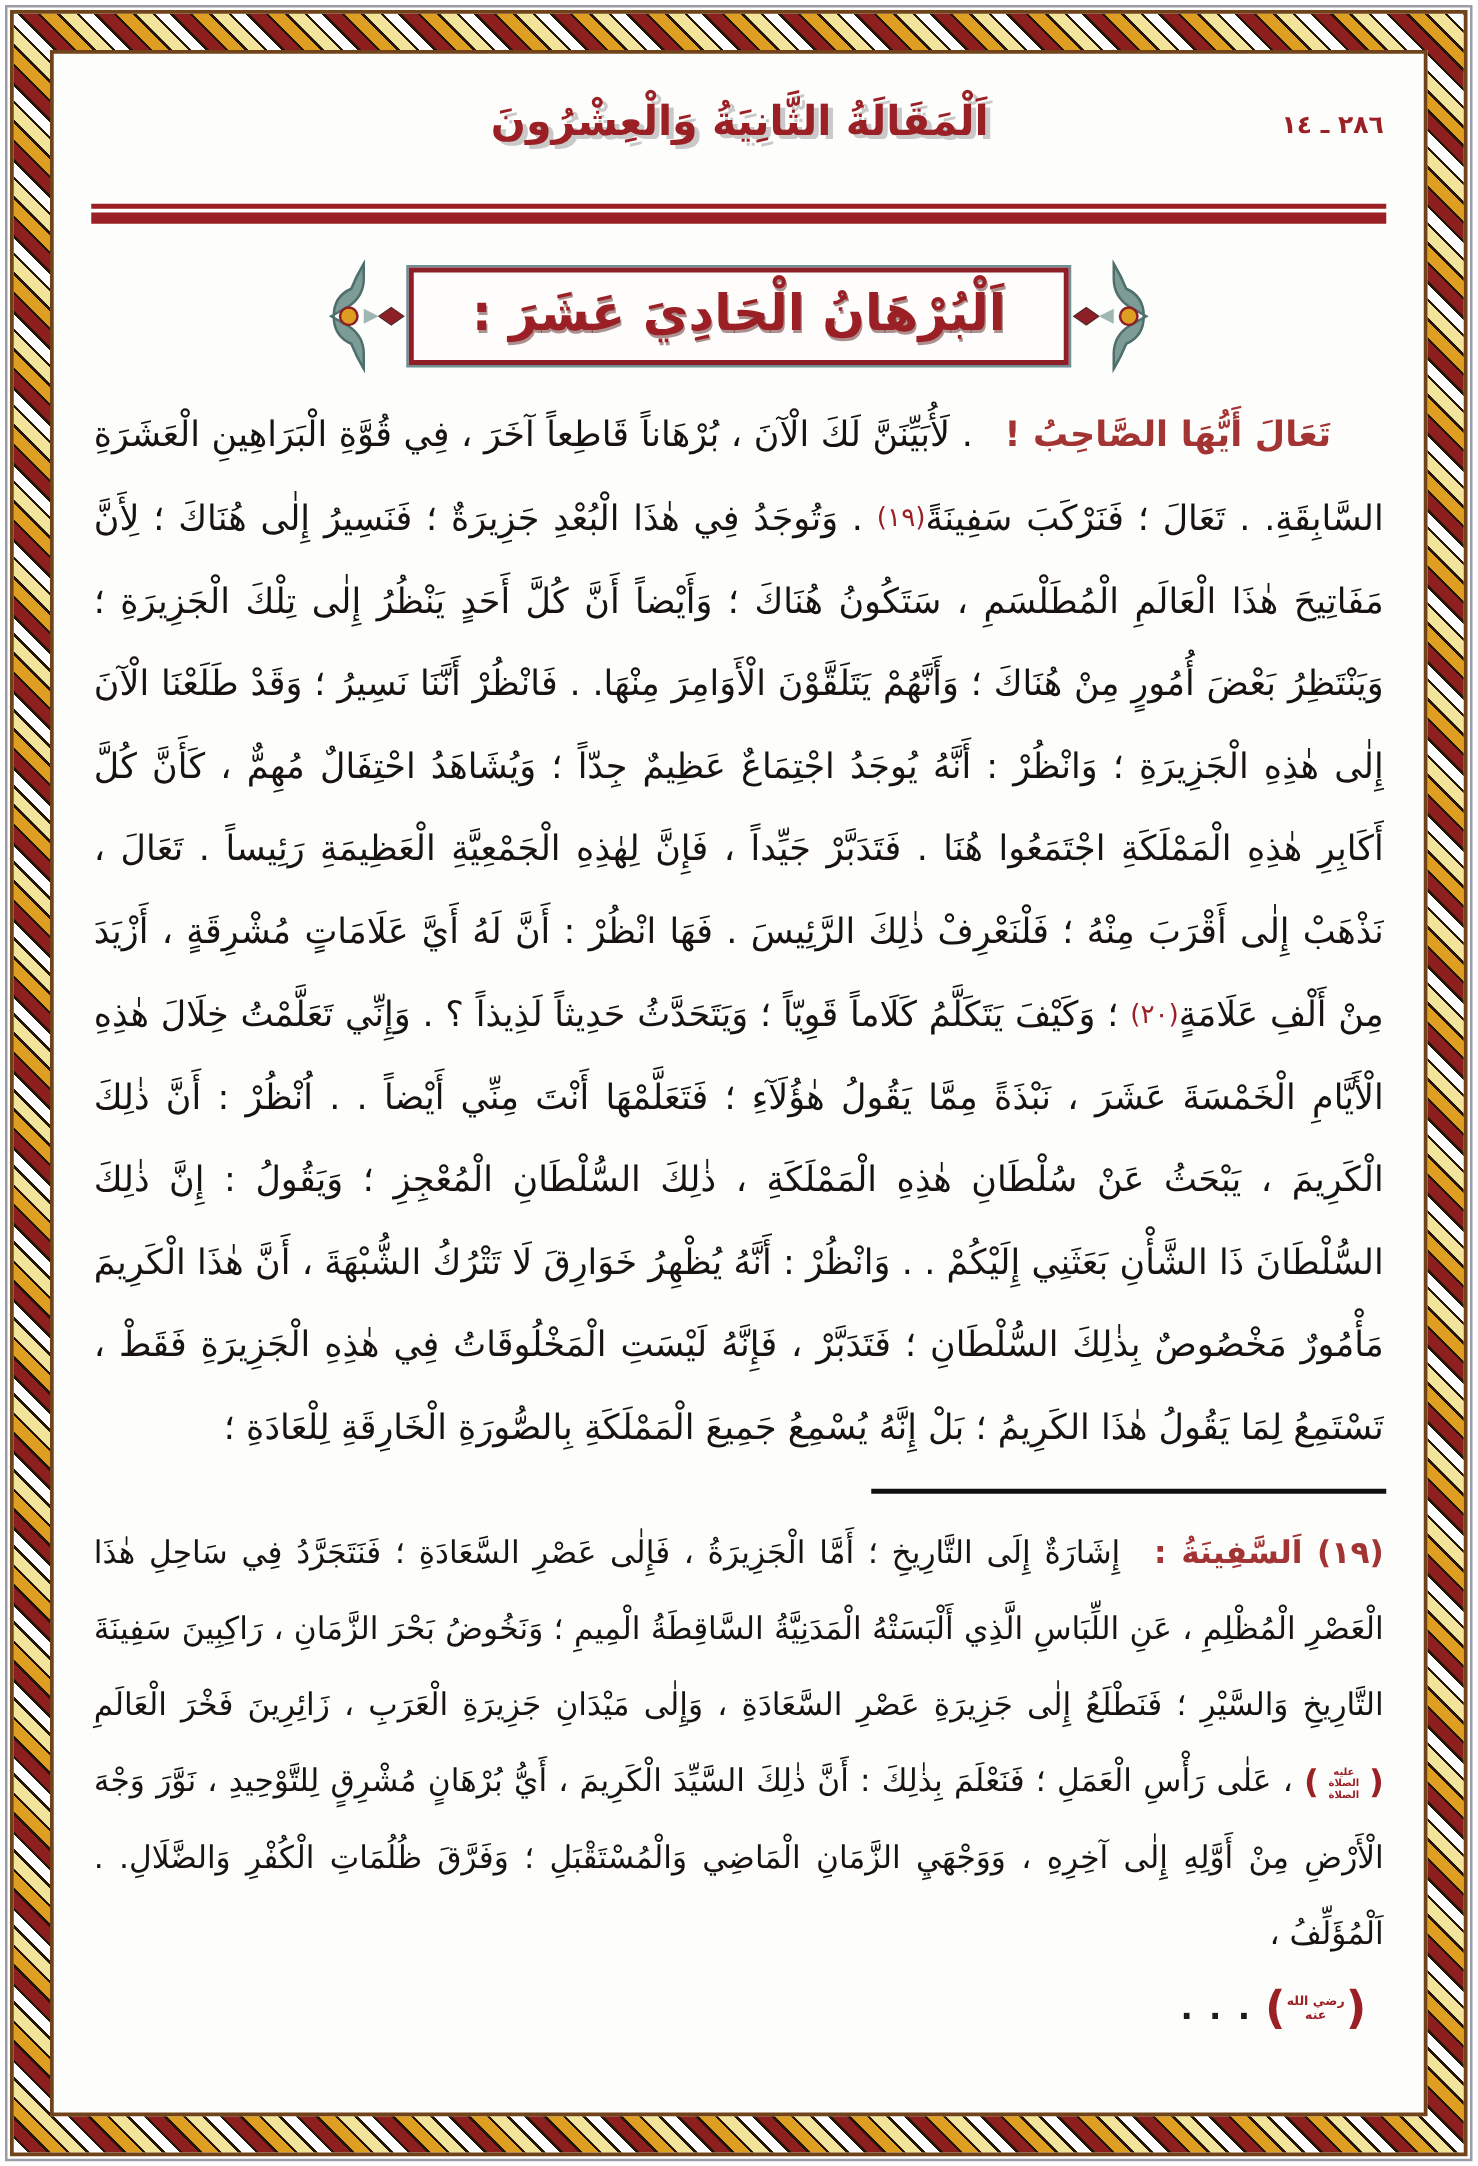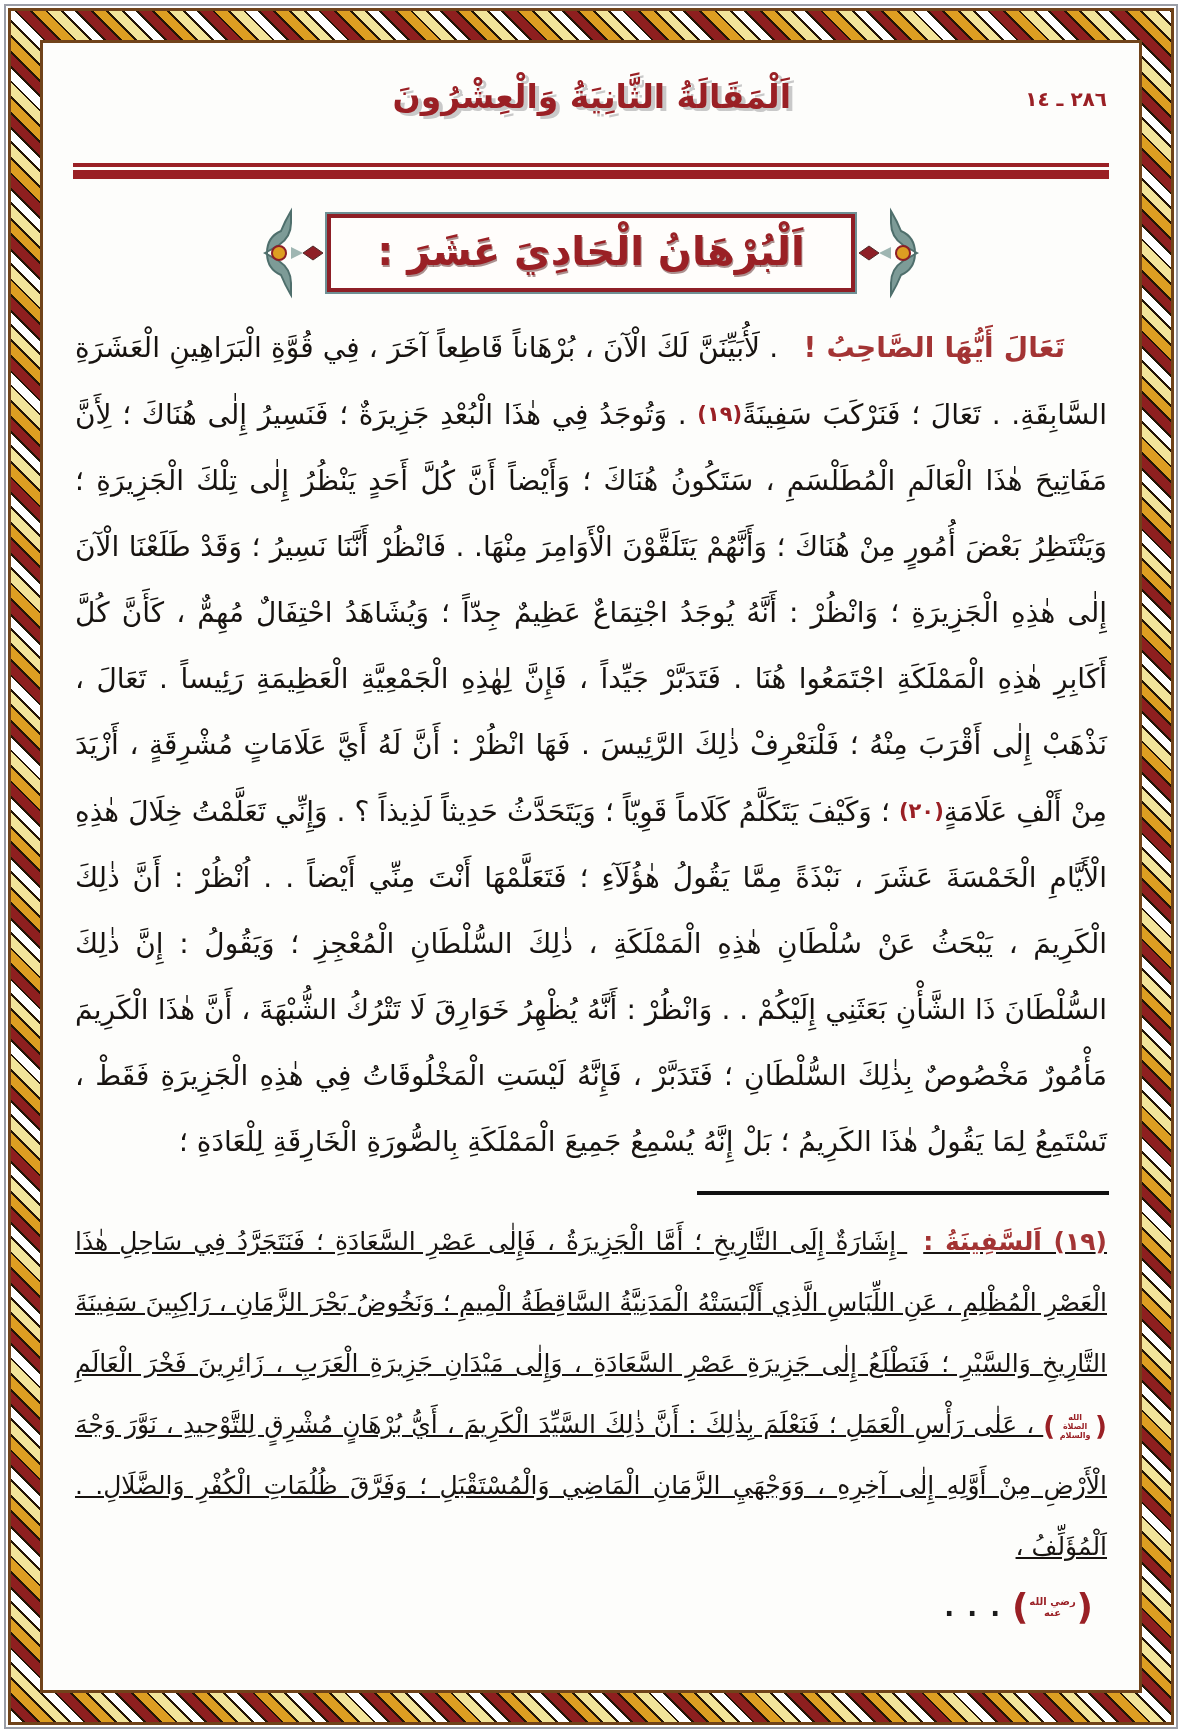--- a/index.html
+++ b/index.html
@@ -37,26 +37,26 @@
     padding:10px 46px 14px 46px;min-width:300px;text-align:center;}
   .section-title{color:var(--red);font-weight:bold;font-size:40px;white-space:nowrap;
     text-shadow:1px 2px 0 rgba(70,10,10,.45);}
   .ornament{flex:0 0 auto;margin:0 2px;}
 
   
   .body-text{margin:14px 2px 0 2px;font-size:28px;line-height:66px;color:var(--ink);
     text-align:justify;text-indent:42px;}
   .run-text{color:var(--ink);}
   .run-red{color:#a33434;font-weight:bold;margin-left:16px;}
-  .run-marker{color:var(--red);font-weight:bold;font-size:0.75em;vertical-align:3px;margin-top:28px;}
+  .run-marker{color:var(--red);font-weight:normal;font-size:0.75em;vertical-align:3px;margin-top:28px;}
 
   
   .fn-sep{margin:16px 0 0 auto;width:412px;height:4px;background:#111;}
   .footnotes{margin-top:16px;}
-  .footnote{margin:0 2px;font-size:25px;line-height:61px;color:var(--ink);text-align:justify;text-decoration:underline;}
+  .footnote{margin:0 2px;font-size:25px;line-height:61px;color:var(--ink);text-align:justify;}
   .seal-line{text-align:right;margin:4px 16px 10px 0;height:52px;display:flex;align-items:center;justify-content:flex-start;gap:10px;}
   .seal{display:inline-flex;align-items:center;direction:ltr;color:var(--red);vertical-align:middle;}
   .seal .paren{font-size:36px;font-weight:bold;line-height:1;}
   .seal .seal-text{display:inline-block;width:48px;font-size:10px;line-height:11px;font-weight:bold;text-align:center;}
   .seal.inline .paren{font-size:26px;}
   .seal.inline .seal-text{width:40px;font-size:8px;line-height:9px;}
   .dots{color:#1b1b1b;font-size:26px;font-weight:bold;letter-spacing:2px;}
 </style>
 </head>
 <body>
@@ -96,21 +96,21 @@
             </svg>
           </div>
 
           <p class="body-text"><span class="run-red">تَعَالَ أَيُّهَا الصَّاحِبُ !</span><span class="run-text"> . لَأُبَيِّنَنَّ لَكَ الْآنَ ، بُرْهَاناً قَاطِعاً آخَرَ ، فِي قُوَّةِ الْبَرَاهِينِ الْعَشَرَةِ السَّابِقَةِ. . تَعَالَ ؛ فَنَرْكَبَ سَفِينَةً</span><span class="run-marker">(١٩)</span><span class="run-text"> . وَتُوجَدُ فِي هٰذَا الْبُعْدِ جَزِيرَةٌ ؛ فَنَسِيرُ إِلٰى هُنَاكَ ؛ لِأَنَّ مَفَاتِيحَ هٰذَا الْعَالَمِ الْمُطَلْسَمِ ، سَتَكُونُ هُنَاكَ ؛ وَأَيْضاً أَنَّ كُلَّ أَحَدٍ يَنْظُرُ إِلٰى تِلْكَ الْجَزِيرَةِ ؛ وَيَنْتَظِرُ بَعْضَ أُمُورٍ مِنْ هُنَاكَ ؛ وَأَنَّهُمْ يَتَلَقَّوْنَ الْأَوَامِرَ مِنْهَا. . فَانْظُرْ أَنَّنَا نَسِيرُ ؛ وَقَدْ طَلَعْنَا الْآنَ إِلٰى هٰذِهِ الْجَزِيرَةِ ؛ وَانْظُرْ : أَنَّهُ يُوجَدُ اجْتِمَاعٌ عَظِيمٌ جِدّاً ؛ وَيُشَاهَدُ احْتِفَالٌ مُهِمٌّ ، كَأَنَّ كُلَّ أَكَابِرِ هٰذِهِ الْمَمْلَكَةِ اجْتَمَعُوا هُنَا . فَتَدَبَّرْ جَيِّداً ، فَإِنَّ لِهٰذِهِ الْجَمْعِيَّةِ الْعَظِيمَةِ رَئِيساً . تَعَالَ ، نَذْهَبْ إِلٰى أَقْرَبَ مِنْهُ ؛ فَلْنَعْرِفْ ذٰلِكَ الرَّئِيسَ . فَهَا انْظُرْ : أَنَّ لَهُ أَيَّ عَلَامَاتٍ مُشْرِقَةٍ ، أَزْيَدَ مِنْ أَلْفِ عَلَامَةٍ</span><span class="run-marker">(٢٠)</span><span class="run-text"> ؛ وَكَيْفَ يَتَكَلَّمُ كَلَاماً قَوِيّاً ؛ وَيَتَحَدَّثُ حَدِيثاً لَذِيذاً ؟ . وَإِنِّي تَعَلَّمْتُ خِلَالَ هٰذِهِ الْأَيَّامِ الْخَمْسَةَ عَشَرَ ، نَبْذَةً مِمَّا يَقُولُ هٰؤُلَآءِ ؛ فَتَعَلَّمْهَا أَنْتَ مِنِّي أَيْضاً . . اُنْظُرْ : أَنَّ ذٰلِكَ الْكَرِيمَ ، يَبْحَثُ عَنْ سُلْطَانِ هٰذِهِ الْمَمْلَكَةِ ، ذٰلِكَ السُّلْطَانِ الْمُعْجِزِ ؛ وَيَقُولُ : إِنَّ ذٰلِكَ السُّلْطَانَ ذَا الشَّأْنِ بَعَثَنِي إِلَيْكُمْ . . وَانْظُرْ : أَنَّهُ يُظْهِرُ خَوَارِقَ لَا تَتْرُكُ الشُّبْهَةَ ، أَنَّ هٰذَا الْكَرِيمَ مَأْمُورٌ مَخْصُوصٌ بِذٰلِكَ السُّلْطَانِ ؛ فَتَدَبَّرْ ، فَإِنَّهُ لَيْسَتِ الْمَخْلُوقَاتُ فِي هٰذِهِ الْجَزِيرَةِ فَقَطْ ، تَسْتَمِعُ لِمَا يَقُولُ هٰذَا الكَرِيمُ ؛ بَلْ إِنَّهُ يُسْمِعُ جَمِيعَ الْمَمْلَكَةِ بِالصُّورَةِ الْخَارِقَةِ لِلْعَادَةِ ؛</span></p>
 
           <div class="fn-sep"></div>
 
           <div class="footnotes">
             <p class="footnote"><span class="run-red">(١٩) اَلسَّفِينَةُ :</span><span class="run-text"> إِشَارَةٌ إِلَى التَّارِيخِ ؛ أَمَّا الْجَزِيرَةُ ، فَإِلٰى عَصْرِ السَّعَادَةِ ؛ فَنَتَجَرَّدُ فِي سَاحِلِ هٰذَا الْعَصْرِ الْمُظْلِمِ ، عَنِ اللِّبَاسِ الَّذِي أَلْبَسَتْهُ الْمَدَنِيَّةُ السَّاقِطَةُ الْمِيمِ ؛ وَنَخُوضُ بَحْرَ الزَّمَانِ ، رَاكِبِينَ سَفِينَةَ التَّارِيخِ وَالسَّيْرِ ؛ فَنَطْلَعُ إِلٰى جَزِيرَةِ عَصْرِ السَّعَادَةِ ، وَإِلٰى مَيْدَانِ جَزِيرَةِ الْعَرَبِ ، زَائِرِينَ فَخْرَ الْعَالَمِ </span><span class="seal inline">
                   <span class="paren">(</span>
-                  <span class="seal-text">الله الصلاة والسلام</span>
+                  <span class="seal-text">عليه الصلاة الصلاة</span>
                   <span class="paren">)</span>
                 </span><span class="run-text"> ، عَلٰى رَأْسِ الْعَمَلِ ؛ فَنَعْلَمَ بِذٰلِكَ : أَنَّ ذٰلِكَ السَّيِّدَ الْكَرِيمَ ، أَيُّ بُرْهَانٍ مُشْرِقٍ لِلتَّوْحِيدِ ، نَوَّرَ وَجْهَ الْأَرْضِ مِنْ أَوَّلِهِ إِلٰى آخِرِهِ ، وَوَجْهَيِ الزَّمَانِ الْمَاضِي وَالْمُسْتَقْبَلِ ؛ وَفَرَّقَ ظُلُمَاتِ الْكُفْرِ وَالضَّلَالِ. . اَلْمُؤَلِّفُ ،</span></p>
             <div class="seal-line">
               <span class="seal">
                   <span class="paren">(</span>
                   <span class="seal-text">رضي الله عنه</span>
                   <span class="paren">)</span>
                 </span>
               <span class="dots">. . .</span>
             </div>

